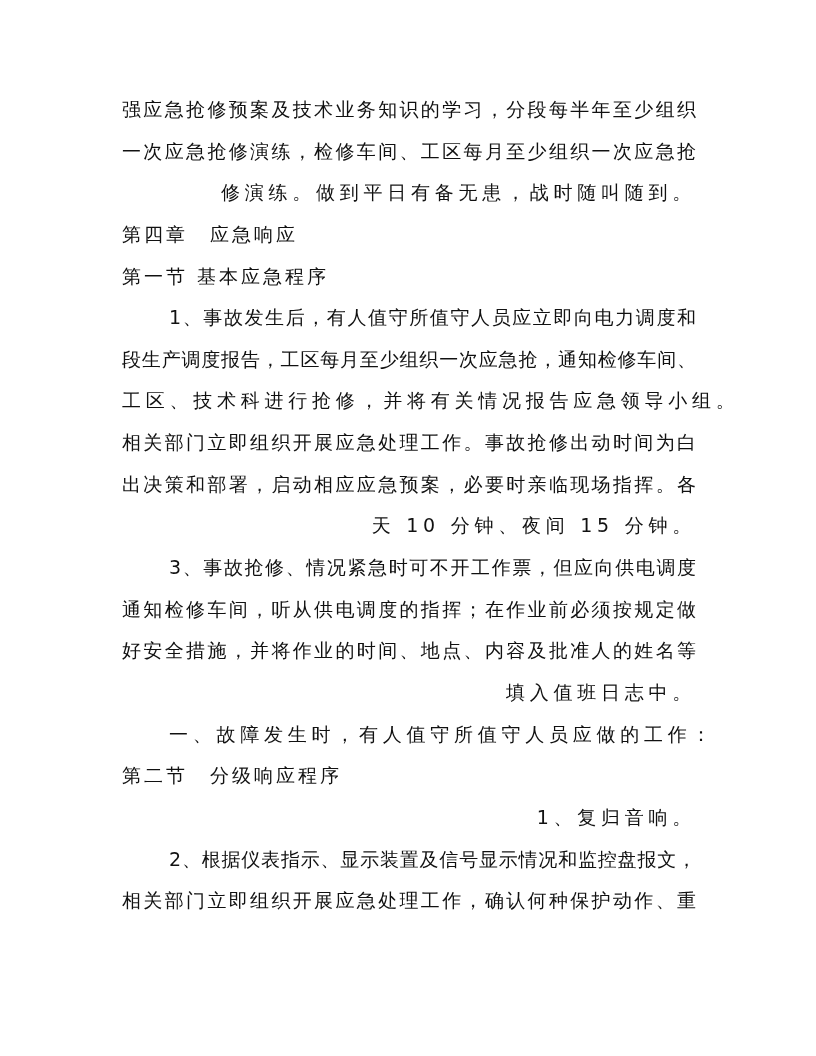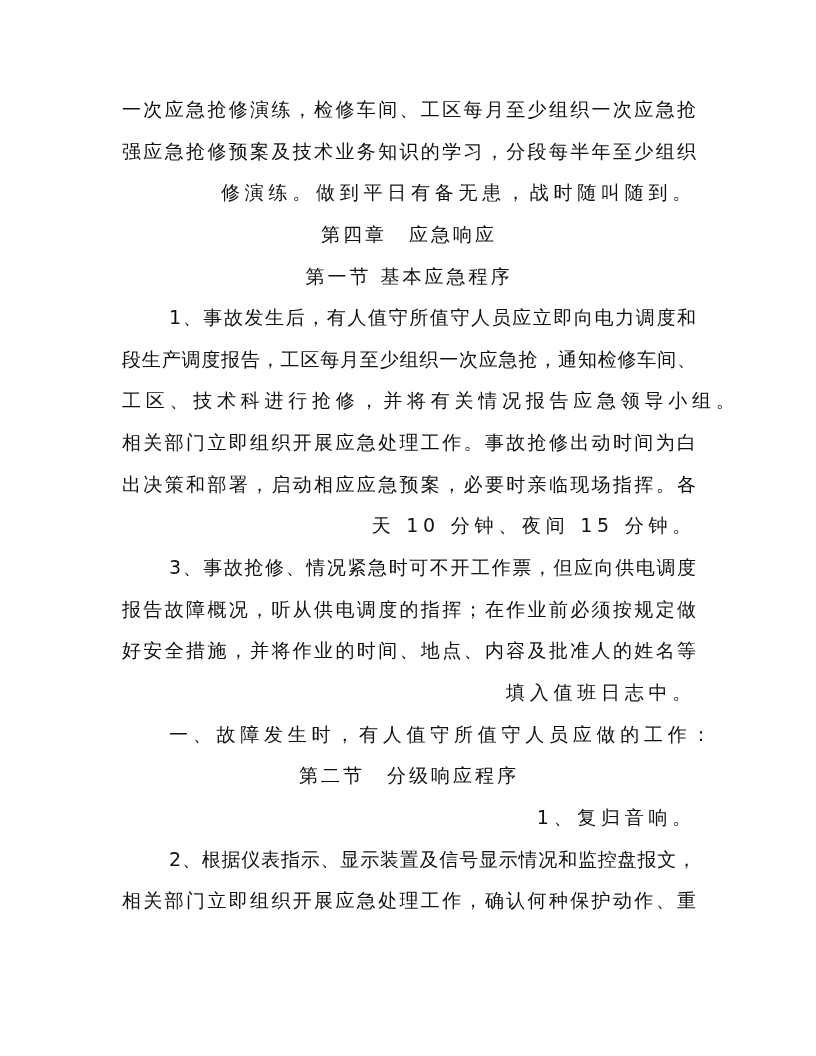--- a/index.html
+++ b/index.html
@@ -27,46 +27,46 @@
       font-size: 19px;
       letter-spacing: 4.75px;
       white-space: nowrap;
       overflow: visible;
       text-align: right;
     }
     .indent {
       padding-left: 47px;
     }
     .center {
-      text-align: center;
+      text-align: left;
       letter-spacing: 3px;
     }
     .justify {
       text-align: justify;
       text-align-last: justify;
       letter-spacing: 0;
     }
   </style>
 </head>
 <body>
 
 <div class="page">
+  <div class="line justify">强应急抢修预案及技术业务知识的学习，分段每半年至少组织</div>
   <div class="line justify">一次应急抢修演练，检修车间、工区每月至少组织一次应急抢</div>
-  <div class="line justify">强应急抢修预案及技术业务知识的学习，分段每半年至少组织</div>
   <div class="line">修演练。做到平日有备无患，战时随叫随到。</div>
   <div class="line center">第四章　应急响应</div>
   <div class="line center">第一节 基本应急程序</div>
   <div class="line justify indent">1、事故发生后，有人值守所值守人员应立即向电力调度和</div>
   <div class="line justify">段生产调度报告，工区每月至少组织一次应急抢，通知检修车间、</div>
   <div class="line">工区、技术科进行抢修，并将有关情况报告应急领导小组。</div>
   <div class="line justify">相关部门立即组织开展应急处理工作。事故抢修出动时间为白</div>
   <div class="line justify">出决策和部署，启动相应应急预案，必要时亲临现场指挥。各</div>
   <div class="line">天 10 分钟、夜间 15 分钟。</div>
   <div class="line justify indent">3、事故抢修、情况紧急时可不开工作票，但应向供电调度</div>
-  <div class="line justify">报告故障概况，听从供电调度的指挥；在作业前必须按规定做</div>
+  <div class="line justify">通知检修车间，听从供电调度的指挥；在作业前必须按规定做</div>
   <div class="line justify">好安全措施，并将作业的时间、地点、内容及批准人的姓名等</div>
   <div class="line">填入值班日志中。</div>
   <div class="line indent">一、故障发生时，有人值守所值守人员应做的工作：</div>
   <div class="line center">第二节　分级响应程序</div>
   <div class="line indent">1、复归音响。</div>
   <div class="line justify indent">2、根据仪表指示、显示装置及信号显示情况和监控盘报文，</div>
   <div class="line justify">相关部门立即组织开展应急处理工作，确认何种保护动作、重</div>
 </div>
 
 </body></html>

